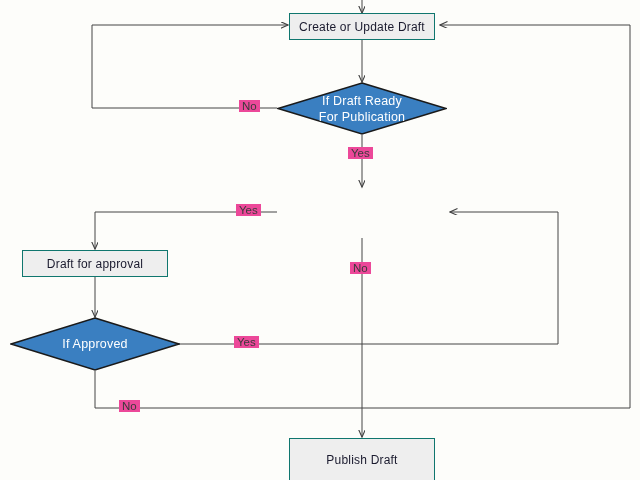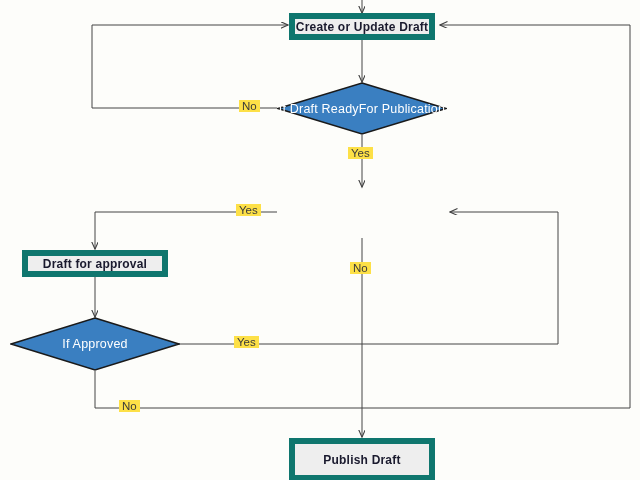--- a/index.html
+++ b/index.html
@@ -25,55 +25,54 @@
   .node {
     position: absolute;
     box-sizing: border-box;
     display: flex;
     align-items: center;
     justify-content: center;
     text-align: center;
   }
   .proc {
     background: #eeeeee;
-    border: 6px solid #0f766e;
+    border: 1px solid #0f766e;
     color: #1a1a2e;
     font-size: 12px;
     letter-spacing: 0.2px;
-    font-weight: bold;
   }
   .decision-wrap {
     position: absolute;
   }
   .decision-wrap svg {
     position: absolute;
     left: 0;
     top: 0;
   }
   .decision-label {
     position: absolute;
     left: 0;
     top: 0;
     width: 100%;
     height: 100%;
     display: flex;
-    flex-direction: row;
+    flex-direction: column;
     align-items: center;
     justify-content: center;
     color: #ffffff;
     font-size: 12.5px;
     line-height: 16px;
     letter-spacing: 0.2px;
     pointer-events: none;
   }
   .edge-label {
     position: absolute;
     font-size: 11.5px;
     color: #3a3a3a;
-    background: #fde047;
+    background: #ec4899;
     padding: 0 3px;
     white-space: nowrap;
   }
 </style>
 </head>
 <body>
 
 <div id="canvas">
 
   <svg id="edges" viewBox="0 0 640 480" xmlns="http://www.w3.org/2000/svg">

